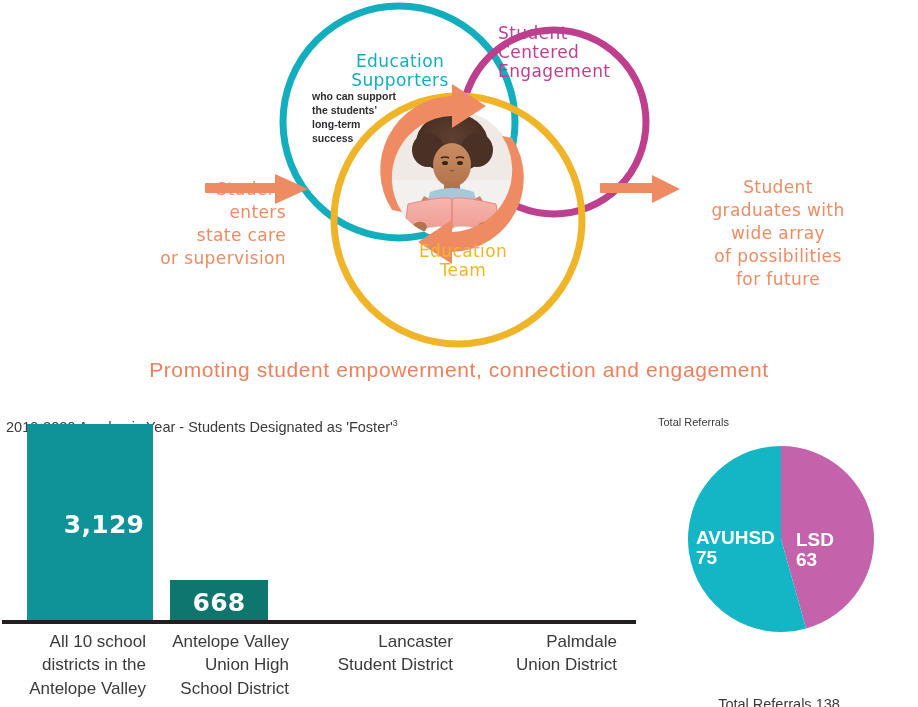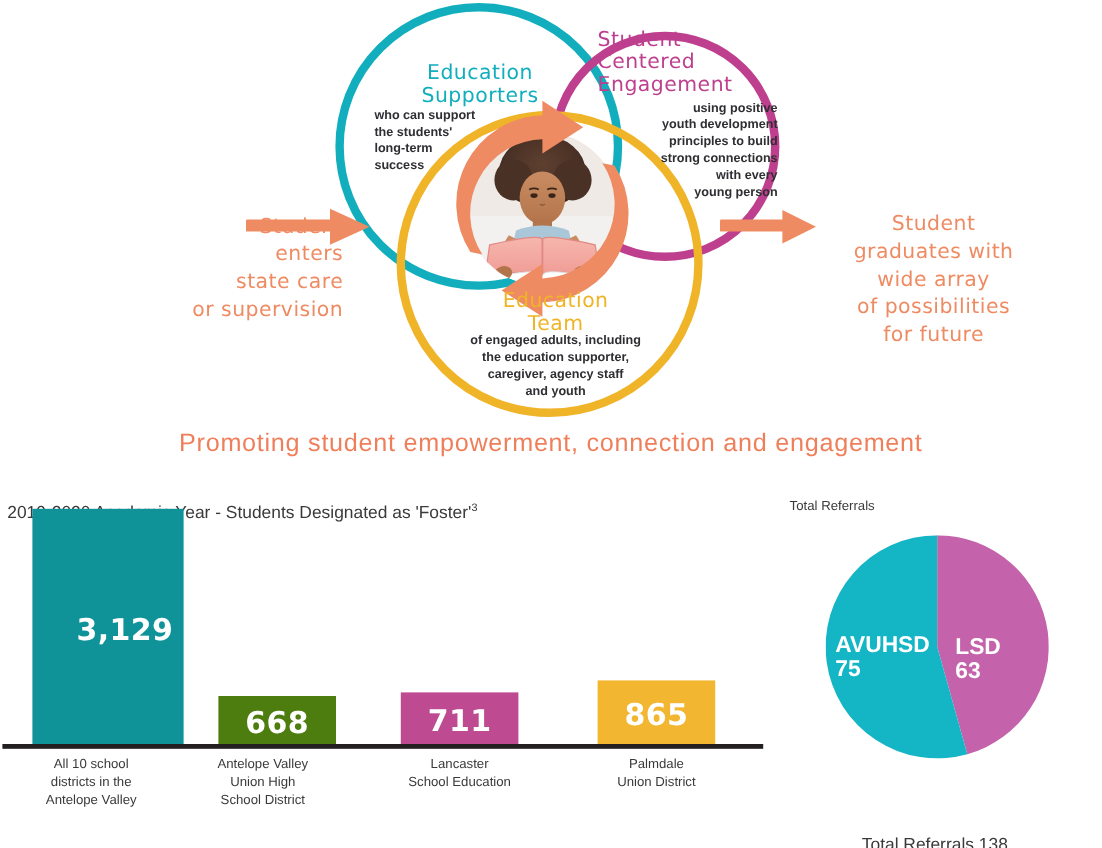--- a/index.html
+++ b/index.html
@@ -177,22 +177,22 @@
     position: absolute;
     left: 2px; top: 620px;
     width: 634px;
     height: 4px;
     background: #231f20;
   }
   .bar-xlabel {
     position: absolute;
     top: 630px;
     width: 140px;
-    text-align: center;
-    font-size: 11px;
+    text-align: right;
+    font-size: 17px;
     line-height: 1.38;
     color: #3a3a3c;
   }
 
   
   #piechart {
     position: absolute;
     left: 640px; top: 412px;
     width: 278px;
     height: 295px;
@@ -327,33 +327,23 @@
   <div class="circ-title" id="cap-supporters-title" style="white-space:pre-line;">Education
 Supporters</div>
   <div class="circ-body" id="cap-supporters-body" style="white-space:pre-line;">who can support
 the students'
 long-term
 success</div>
 
   <div class="circ-title" id="cap-engagement-title" style="white-space:pre-line;">Student
 Centered
 Engagement</div>
-  <div class="circ-body" id="cap-engagement-body" style="white-space:pre-line;">using positive
-youth development
-principles to build
-strong connections
-with every
-young person</div>
 
   <div class="circ-title" id="cap-team-title" style="white-space:pre-line;">Education
 Team</div>
-  <div class="circ-body" id="cap-team-body" style="white-space:pre-line;">of engaged adults, including
-the education supporter,
-caregiver, agency staff
-and youth</div>
 
   <div class="flow-label" id="flow-left" style="white-space:pre-line;">Student
 enters
 state care
 or supervision</div>
 
   <div class="flow-label" id="flow-right" style="white-space:pre-line;">Student
 graduates with
 wide array
 of possibilities
@@ -366,32 +356,22 @@
   <div id="bar-title">
     <span>2019-2020 Academic Year - Students Designated as 'Foster'</span><sup>3</sup>
   </div>
   <div id="bar-plot" style="top: 10px;">
       <div class="bar-col" style="left: 27px; height: 198px;">
         <div class="bar-rect" style="height: 198px; background: rgb(15, 147, 152); padding-left: 28px;">
           <span class="bar-value">3,129</span>
         </div>
       </div>
       <div class="bar-col" style="left: 170px; height: 198px;">
-        <div class="bar-rect" style="height: 42px; background: #4d7c0f; margin-left: 12px;">
+        <div class="bar-rect" style="height: 42px; background: #0f766e;">
           <span class="bar-value">668</span>
-        </div>
-      </div>
-      <div class="bar-col" style="left: 334px; height: 198px;">
-        <div class="bar-rect" style="height: 45px; background: rgb(190, 74, 145);">
-          <span class="bar-value">711</span>
-        </div>
-      </div>
-      <div class="bar-col" style="left: 498px; height: 198px;">
-        <div class="bar-rect" style="height: 55px; background: rgb(242, 182, 48);">
-          <span class="bar-value">865</span>
         </div>
       </div>
     </div>
 </div>
 <div id="bar-axis"></div>
 
 <div id="piechart">
   <div id="pie-title">Total Referrals</div>
   <div id="pie-wrap">
     <svg viewBox="0 0 186 186" width="186" height="186">
@@ -406,15 +386,15 @@
   <div id="pie-total">Total Referrals 138</div>
 </div>
 
 <div class="bar-xlabel" style="left: 6px; white-space: pre-line;">All 10 school
 districts in the
 Antelope Valley</div>
 <div class="bar-xlabel" style="left: 149px; white-space: pre-line;">Antelope Valley
 Union High
 School District</div>
 <div class="bar-xlabel" style="left: 313px; white-space: pre-line;">Lancaster
-School Education</div>
+Student District</div>
 <div class="bar-xlabel" style="left: 477px; white-space: pre-line;">Palmdale
 Union District</div>
 
 </body></html>

